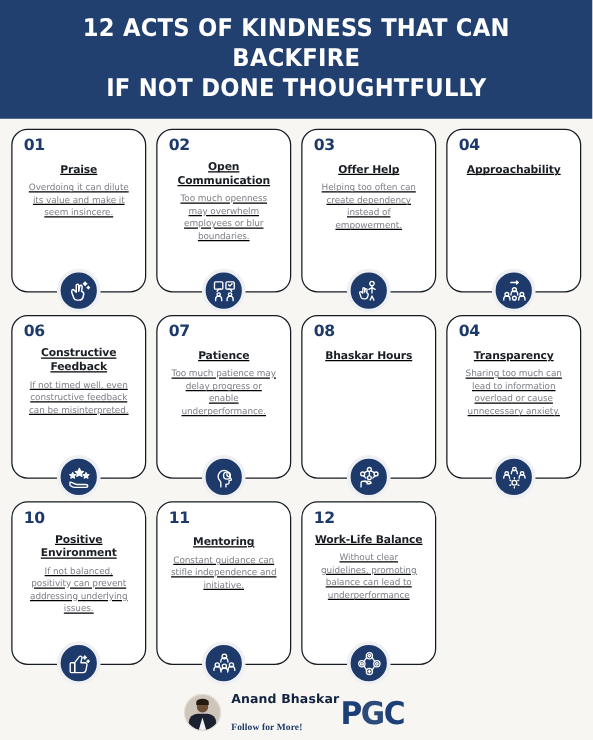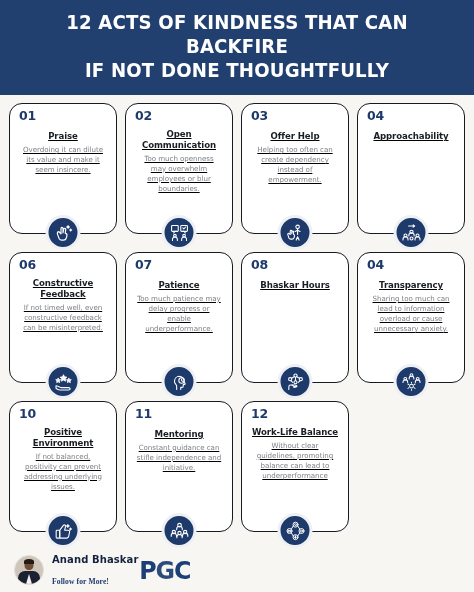--- a/index.html
+++ b/index.html
@@ -120,21 +120,21 @@
     box-sizing: border-box;
   }
   .icon-badge svg { display: block; }
 
   
   .footer {
     flex: 0 0 auto;
     height: 44px;
     display: flex;
     align-items: center;
-    justify-content: flex-start;
+    justify-content: center;
     padding: 0 16px 0 14px;
     box-sizing: border-box;
   }
   .author {
     display: flex;
     align-items: center;
     gap: 8px;
   }
   .avatar {
     width: 28px;

